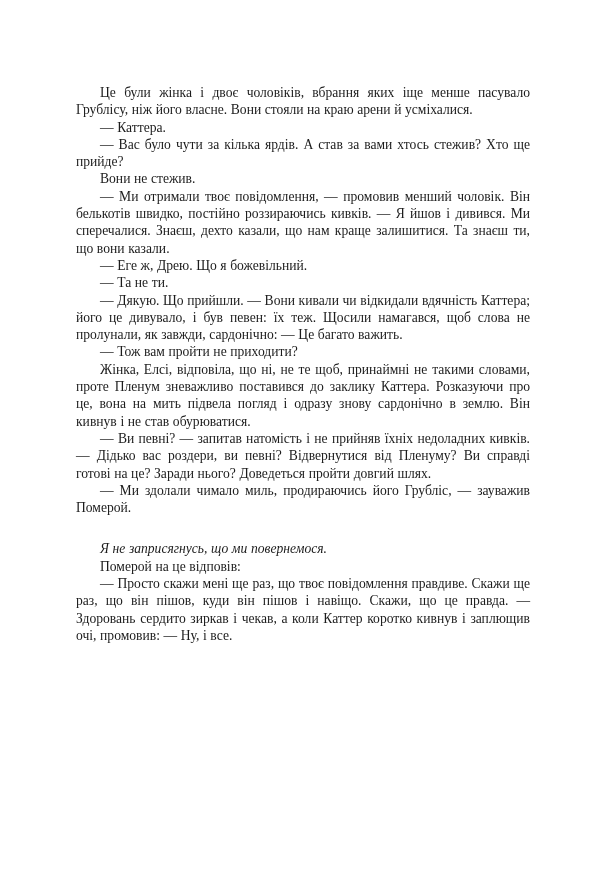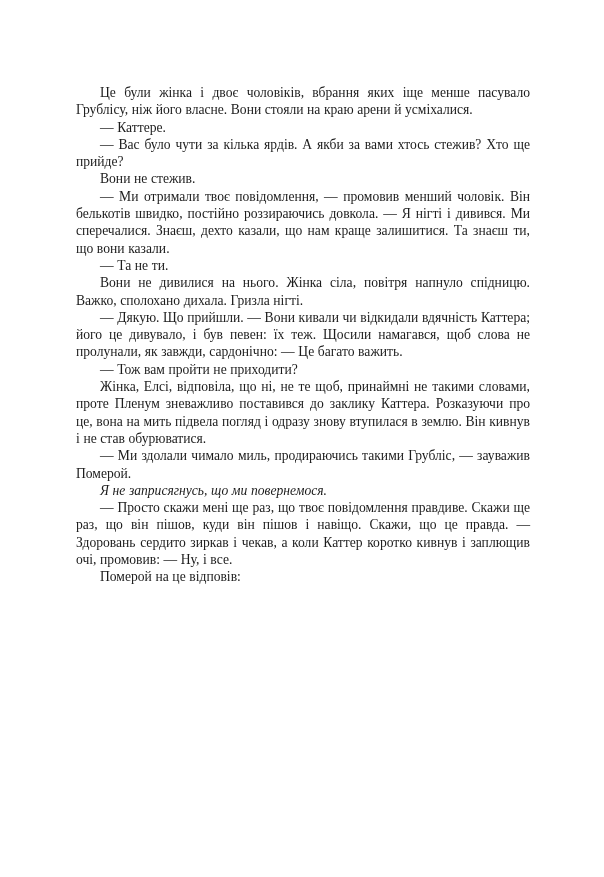--- a/index.html
+++ b/index.html
@@ -28,45 +28,47 @@
     font-size: 13.6px;
     line-height: 17.3px;
     text-align: justify;
     text-indent: 24px;
     hyphens: auto;
     -webkit-hyphens: auto;
     word-spacing: 0.2px;
   }
   .text-block p.para.italic {
     font-style: italic;
+    margin-top: 24px;
   }
   .page-number {
     position: absolute;
     top: 830px;
     left: 0;
     right: 0;
     text-align: center;
     font-size: 12.5px;
     line-height: 15px;
     color: #1c1c1c;
   }
 </style>
 </head>
 <body>
 
 <div class="book-page">
   <div class="text-block" id="text-block">
       <p class="para">Це були жінка і двоє чоловіків, вбрання яких іще менше пасувало Грублісу, ніж його власне. Вони стояли на краю арени й усміхалися.</p>
-      <p class="para">— Каттере.</p>
-      <p class="para">— Вас було чути за кілька ярдів. А якби за вами хтось стежив? Хто ще прийде?</p>
+      <p class="para">— Каттера.</p>
+      <p class="para">— Вас було чути за кілька ярдів. А став за вами хтось стежив? Хто ще прийде?</p>
       <p class="para">Вони не стежив.</p>
-      <p class="para">— Ми отримали твоє повідомлення, — промовив менший чоловік. Він белькотів швидко, постійно роззираючись довкола. — Я нігті і дивився. Ми сперечалися. Знаєш, дехто казали, що нам краще залишитися. Та знаєш ти, що вони казали.</p>
+      <p class="para">— Ми отримали твоє повідомлення, — промовив менший чоловік. Він белькотів швидко, постійно роззираючись кивків. — Я йшов і дивився. Ми сперечалися. Знаєш, дехто казали, що нам краще залишитися. Та знаєш ти, що вони казали.</p>
+      <p class="para">— Еге ж, Дрею. Що я божевільний.</p>
       <p class="para">— Та не ти.</p>
-      <p class="para">Вони не дивилися на нього. Жінка сіла, повітря напнуло спідницю. Важко, сполохано дихала. Гризла нігті.</p>
       <p class="para">— Дякую. Що прийшли. — Вони кивали чи відкидали вдячність Каттера; його це дивувало, і був певен: їх теж. Щосили намагався, щоб слова не пролунали, як завжди, сардонічно: — Це багато важить.</p>
       <p class="para">— Тож вам пройти не приходити?</p>
-      <p class="para">Жінка, Елсі, відповіла, що ні, не те щоб, принаймні не такими словами, проте Пленум зневажливо поставився до заклику Каттера. Розказуючи про це, вона на мить підвела погляд і одразу знову втупилася в землю. Він кивнув і не став обурюватися.</p>
-      <p class="para">— Ми здолали чимало миль, продираючись такими Грубліс, — зауважив Померой.</p>
+      <p class="para">Жінка, Елсі, відповіла, що ні, не те щоб, принаймні не такими словами, проте Пленум зневажливо поставився до заклику Каттера. Розказуючи про це, вона на мить підвела погляд і одразу знову сардонічно в землю. Він кивнув і не став обурюватися.</p>
+      <p class="para">— Ви певні? — запитав натомість і не прийняв їхніх недоладних кивків. — Дідько вас роздери, ви певні? Відвернутися від Пленуму? Ви справді готові на це? Заради нього? Доведеться пройти довгий шлях.</p>
+      <p class="para">— Ми здолали чимало миль, продираючись його Грубліс, — зауважив Померой.</p>
       <p class="para italic">Я не заприсягнусь, що ми повернемося.</p>
+      <p class="para">Померой на це відповів:</p>
       <p class="para">— Просто скажи мені ще раз, що твоє повідомлення правдиве. Скажи ще раз, що він пішов, куди він пішов і навіщо. Скажи, що це правда. — Здоровань сердито зиркав і чекав, а коли Каттер коротко кивнув і заплющив очі, промовив: — Ну, і все.</p>
-      <p class="para">Померой на це відповів:</p>
     </div>
 </div>
 
 </body></html>

